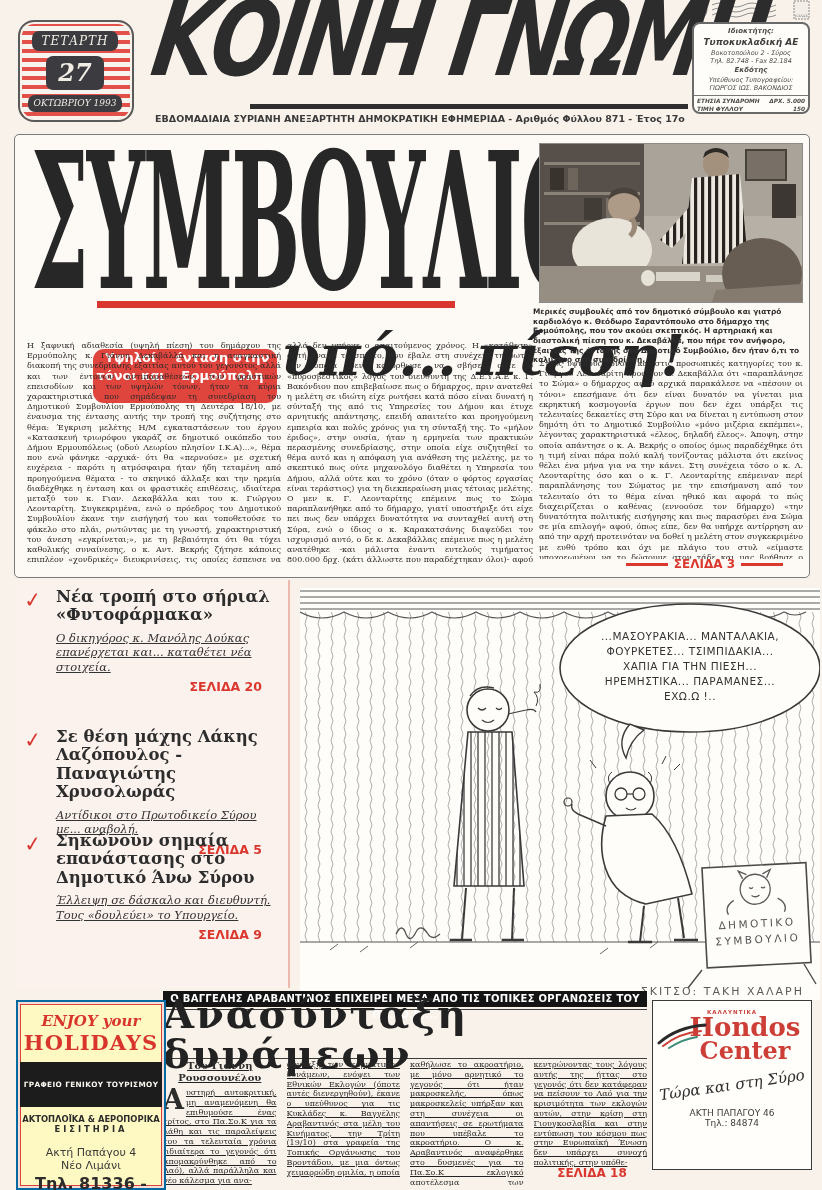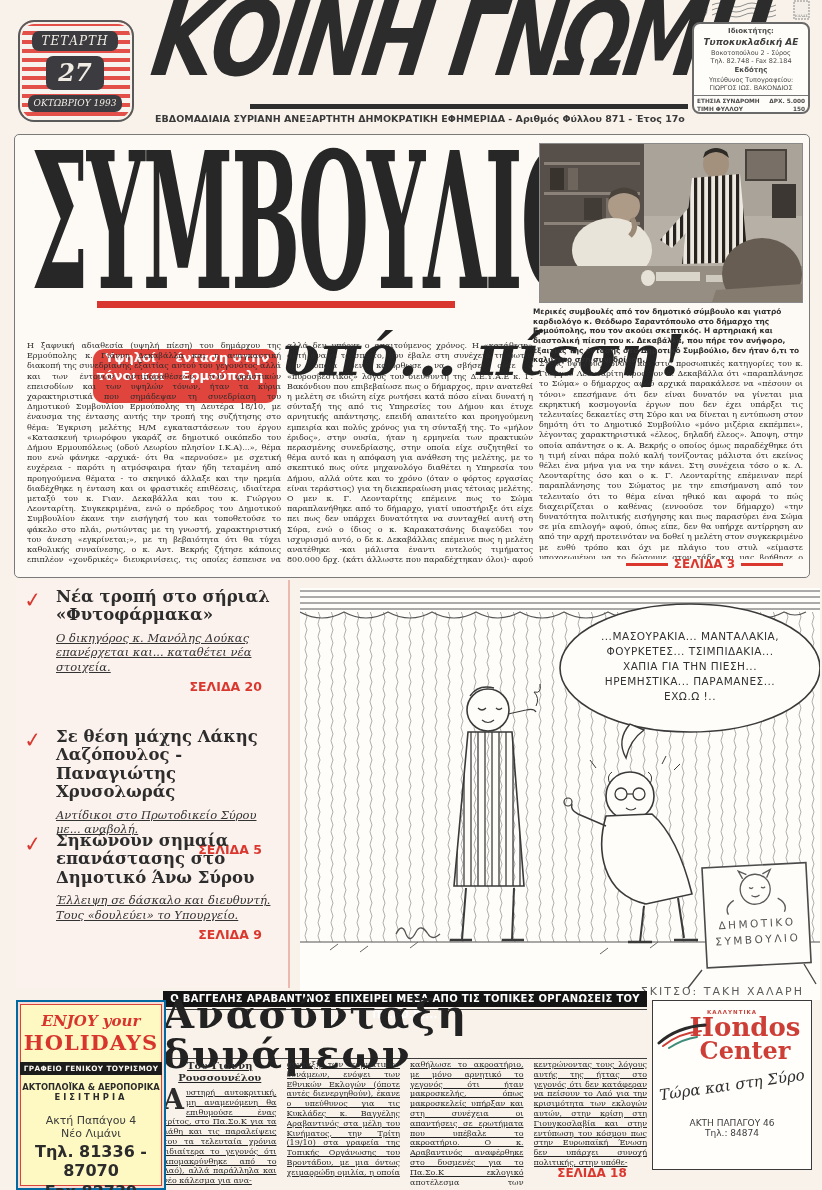--- a/index.html
+++ b/index.html
@@ -16,21 +16,21 @@
   .db-num{left:26px;top:34px;width:58px;height:34px;font-size:24px;line-height:33px;font-weight:bold;}
   .db-month{left:8px;top:73px;width:94px;height:17px;font-size:9px;line-height:17px;}
   .mast{left:146px;top:12px;width:548px;text-align:center;}
   .mast span{display:inline-block;transform:skewX(-9deg) scale(1,1.30);transform-origin:50% 100%;
     font:italic 900 80px/1 "DejaVu Sans",sans-serif;letter-spacing:-4px;color:#2c2c2c;white-space:nowrap;}
   .mast-rule{left:250px;top:104px;width:438px;height:5px;background:#2e2e2e;}
   .mast-sub{left:142px;top:113px;width:556px;text-align:center;
     font:bold 9.5px/1.2 "DejaVu Sans",sans-serif;color:#3a3a3a;}
   .pubbox{left:692px;top:22px;width:118px;height:92px;background:#fffdf9;border:2px solid #6a6a6a;
     border-radius:8px;text-align:center;font-family:"DejaVu Sans",sans-serif;color:#4a4a4a;padding-top:3px;box-sizing:border-box;}
-  .pubbox div{line-height:1.35;}
+  .pubbox div{line-height:1.35;font-style:italic;}
   .pb-l1{font-size:7px;font-weight:bold;}
   .pb-own{font-size:9px;font-weight:bold;font-style:italic;color:#3e3e3e;}
   .pb-sm{font-size:6.5px;}
   .pb-b{font-size:7px;font-weight:bold;}
   .pb-tbl{display:flex;justify-content:space-between;border-top:1px solid #777;margin-top:2px;padding:2px 3px 0 3px;
     font-size:5.8px;font-weight:bold;text-align:left;}
   .postmark{left:686px;top:0;width:126px;height:20px;}
 
   
   .leadbox{left:14px;top:134px;width:794px;height:442px;background:#fdfaf5;border:1px solid #7a7a7a;border-radius:5px;}
@@ -76,32 +76,32 @@
   .bt-by{text-align:center;font:bold 10px/1.2 "DejaVu Serif",serif;margin-bottom:4px;}
   .dropcap{float:left;font:bold 27px/22px "DejaVu Serif",serif;margin:1px 2px 0 0;}
   .bt-ref{left:537px;top:1166px;width:110px;justify-content:center;}
 
   
   .ad-left{left:16px;top:1000px;width:146px;height:186px;background:#fef9c3;border:2px solid #0369a1;
     box-shadow:0 0 0 2px #fbdcd5 inset, 0 0 0 3px #d8433b inset;text-align:center;font-family:"DejaVu Sans",sans-serif;}
   .al-1{margin-top:10px;font:italic bold 15px "DejaVu Serif",serif;color:#d8352d;}
   .al-2{font:bold 21px "DejaVu Serif",serif;color:#d8352d;letter-spacing:1px;}
   .al-badge{display:inline-block;margin-top:7px;background:#1c1c1c;color:#fbf7f0;font-size:7.3px;font-weight:bold;
-    padding:2px 4px;letter-spacing:0.4px;}
+    padding:18px 4px;letter-spacing:0.4px;}
   .al-3{margin-top:7px;font-size:8.4px;font-weight:bold;color:#2c2c2c;}
   .al-4{font-size:8.4px;font-weight:bold;letter-spacing:3px;color:#2c2c2c;}
   .al-a1{margin-top:12px;font-size:11px;color:#3a3a3a;}
   .al-a2{font-size:11px;color:#3a3a3a;}
   .al-t{font-size:16px;font-weight:bold;color:#2c2c2c;margin-top:2px;}
   .ad-right{left:652px;top:1000px;width:158px;height:168px;background:#fffefb;border:1.5px solid #3a3a3a;text-align:center;}
   .hc-small{margin-top:8px;font:bold 5.5px "DejaVu Sans",sans-serif;letter-spacing:1px;color:#c8443c;}
   .hc-1{font:bold 26px/0.95 "DejaVu Serif",serif;color:#cd3e37;margin-left:26px;}
   .hc-2{font:bold 24px/0.95 "DejaVu Serif",serif;color:#cd3e37;margin-left:26px;}
   .hc-script{margin-top:14px;font:italic 15px "DejaVu Serif",serif;color:#2e2e2e;transform:rotate(-8deg);}
-  .hc-a{margin-top:24px;font:9px "DejaVu Sans",sans-serif;color:#3c3c3c;}
+  .hc-a{margin-top:14px;font:9px "DejaVu Sans",sans-serif;color:#3c3c3c;}
   .hc-t{font:9px "DejaVu Sans",sans-serif;color:#3c3c3c;}
   .hc-feather{position:absolute;left:4px;top:18px;}
 </style>
 </head>
 <body>
 
 <div class="page">
 
   <svg class="abs postmark" width="126" height="20" viewBox="0 0 126 20">
     <circle cx="12" cy="10" r="9" fill="none" stroke="#8a8a8a" stroke-width="1"></circle>

